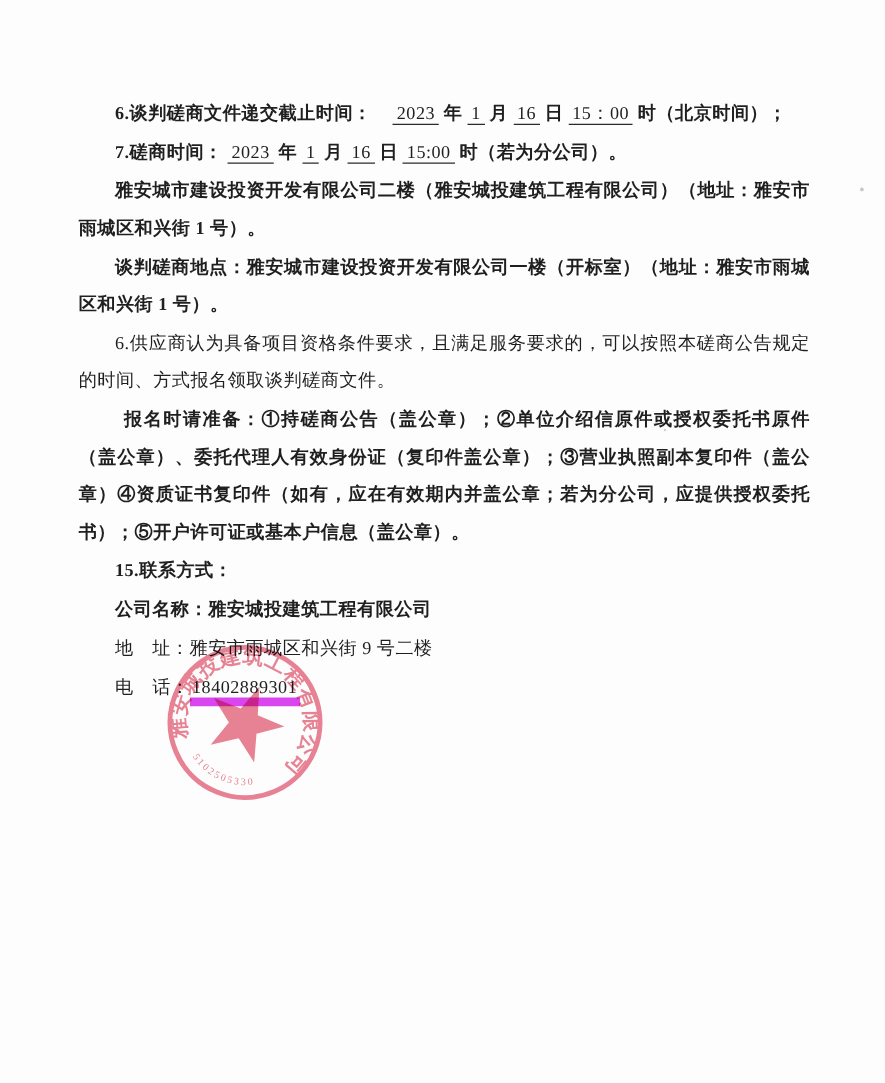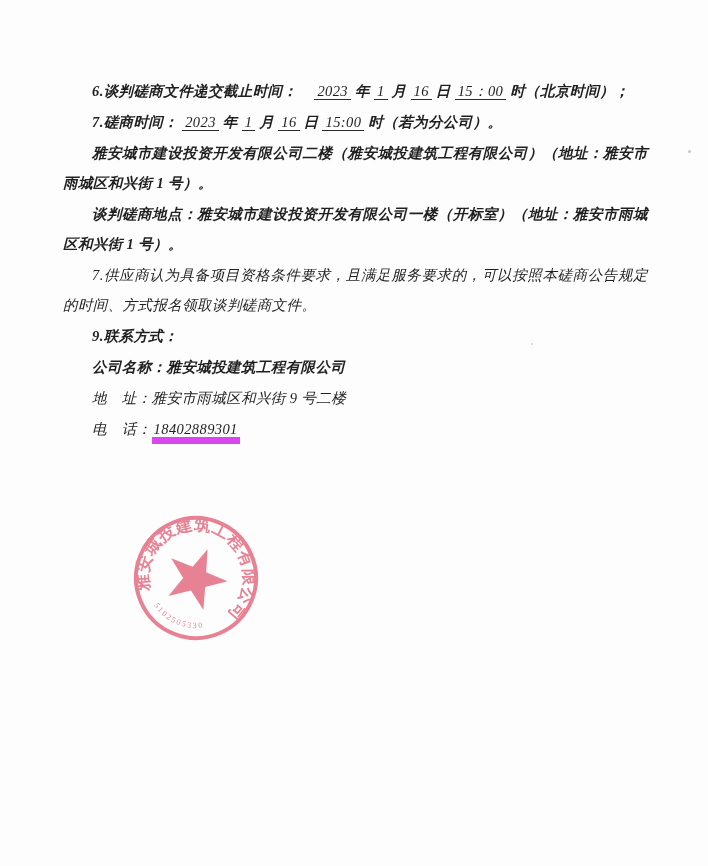--- a/index.html
+++ b/index.html
@@ -11,21 +11,20 @@
     position:relative;
     overflow:hidden;
   }
   .page{
     position:absolute;inset:0;
     padding:76px 60px 0 63px;
     box-sizing:border-box;
     font-size:14.5px;
     line-height:30px;
     letter-spacing:0.4px;
-    font-style:italic;
   }
   p.line{margin:0 0 1px 0;}
   .just{text-align:justify;}
   .indent2{text-indent:2em;}
   .indent25{text-indent:2.5em;}
   .t-bold{font-weight:bold;}
   .label-gap{margin-right:0.9em;}
   .blank{
     border-bottom:1px solid #2b2b2b;
     padding:0 3px;
@@ -59,24 +58,25 @@
 
   <p class="line indent2">
     <span class="t-bold">7.磋商时间：</span><span class="blank">2023</span><span class="t-bold">年</span><span class="blank">1</span><span class="t-bold">月</span><span class="blank">16</span><span class="t-bold">日</span><span class="blank">15:00</span><span class="t-bold">时（若为分公司）。</span>
   </p>
 
 
   <p class="line indent2 just t-bold">雅安城市建设投资开发有限公司二楼（雅安城投建筑工程有限公司）（地址：雅安市雨城区和兴街 1 号）。</p>
 
   <p class="line indent2 just t-bold">谈判磋商地点：雅安城市建设投资开发有限公司一楼（开标室）（地址：雅安市雨城区和兴街 1 号）。</p>
 
-  <p class="line indent2 just">7.供应商认为具备项目资格条件要求，且满足服务要求的，可以按照本磋商公告规定的时间、方式报名领取谈判磋商文件。</p>
+  <p class="line indent2 just">6.供应商认为具备项目资格条件要求，且满足服务要求的，可以按照本磋商公告规定的时间、方式报名领取谈判磋商文件。</p>
 
+  <p class="line indent25 just t-bold">报名时请准备：①持磋商公告（盖公章）；②单位介绍信原件或授权委托书原件（盖公章）、委托代理人有效身份证（复印件盖公章）；③营业执照副本复印件（盖公章）④资质证书复印件（如有，应在有效期内并盖公章；若为分公司，应提供授权委托书）；⑤开户许可证或基本户信息（盖公章）。</p>
 
-  <p class="line indent2 t-bold">9.联系方式：</p>
+  <p class="line indent2 t-bold">15.联系方式：</p>
 
   <p class="line indent2 t-bold">
     <span>公司名称：</span><span>雅安城投建筑工程有限公司</span>
   </p>
 
   <p class="line indent2">
     <span>地　址：</span><span>雅安市雨城区和兴街 9 号二楼</span>
   </p>
 
   <p class="line indent2">

